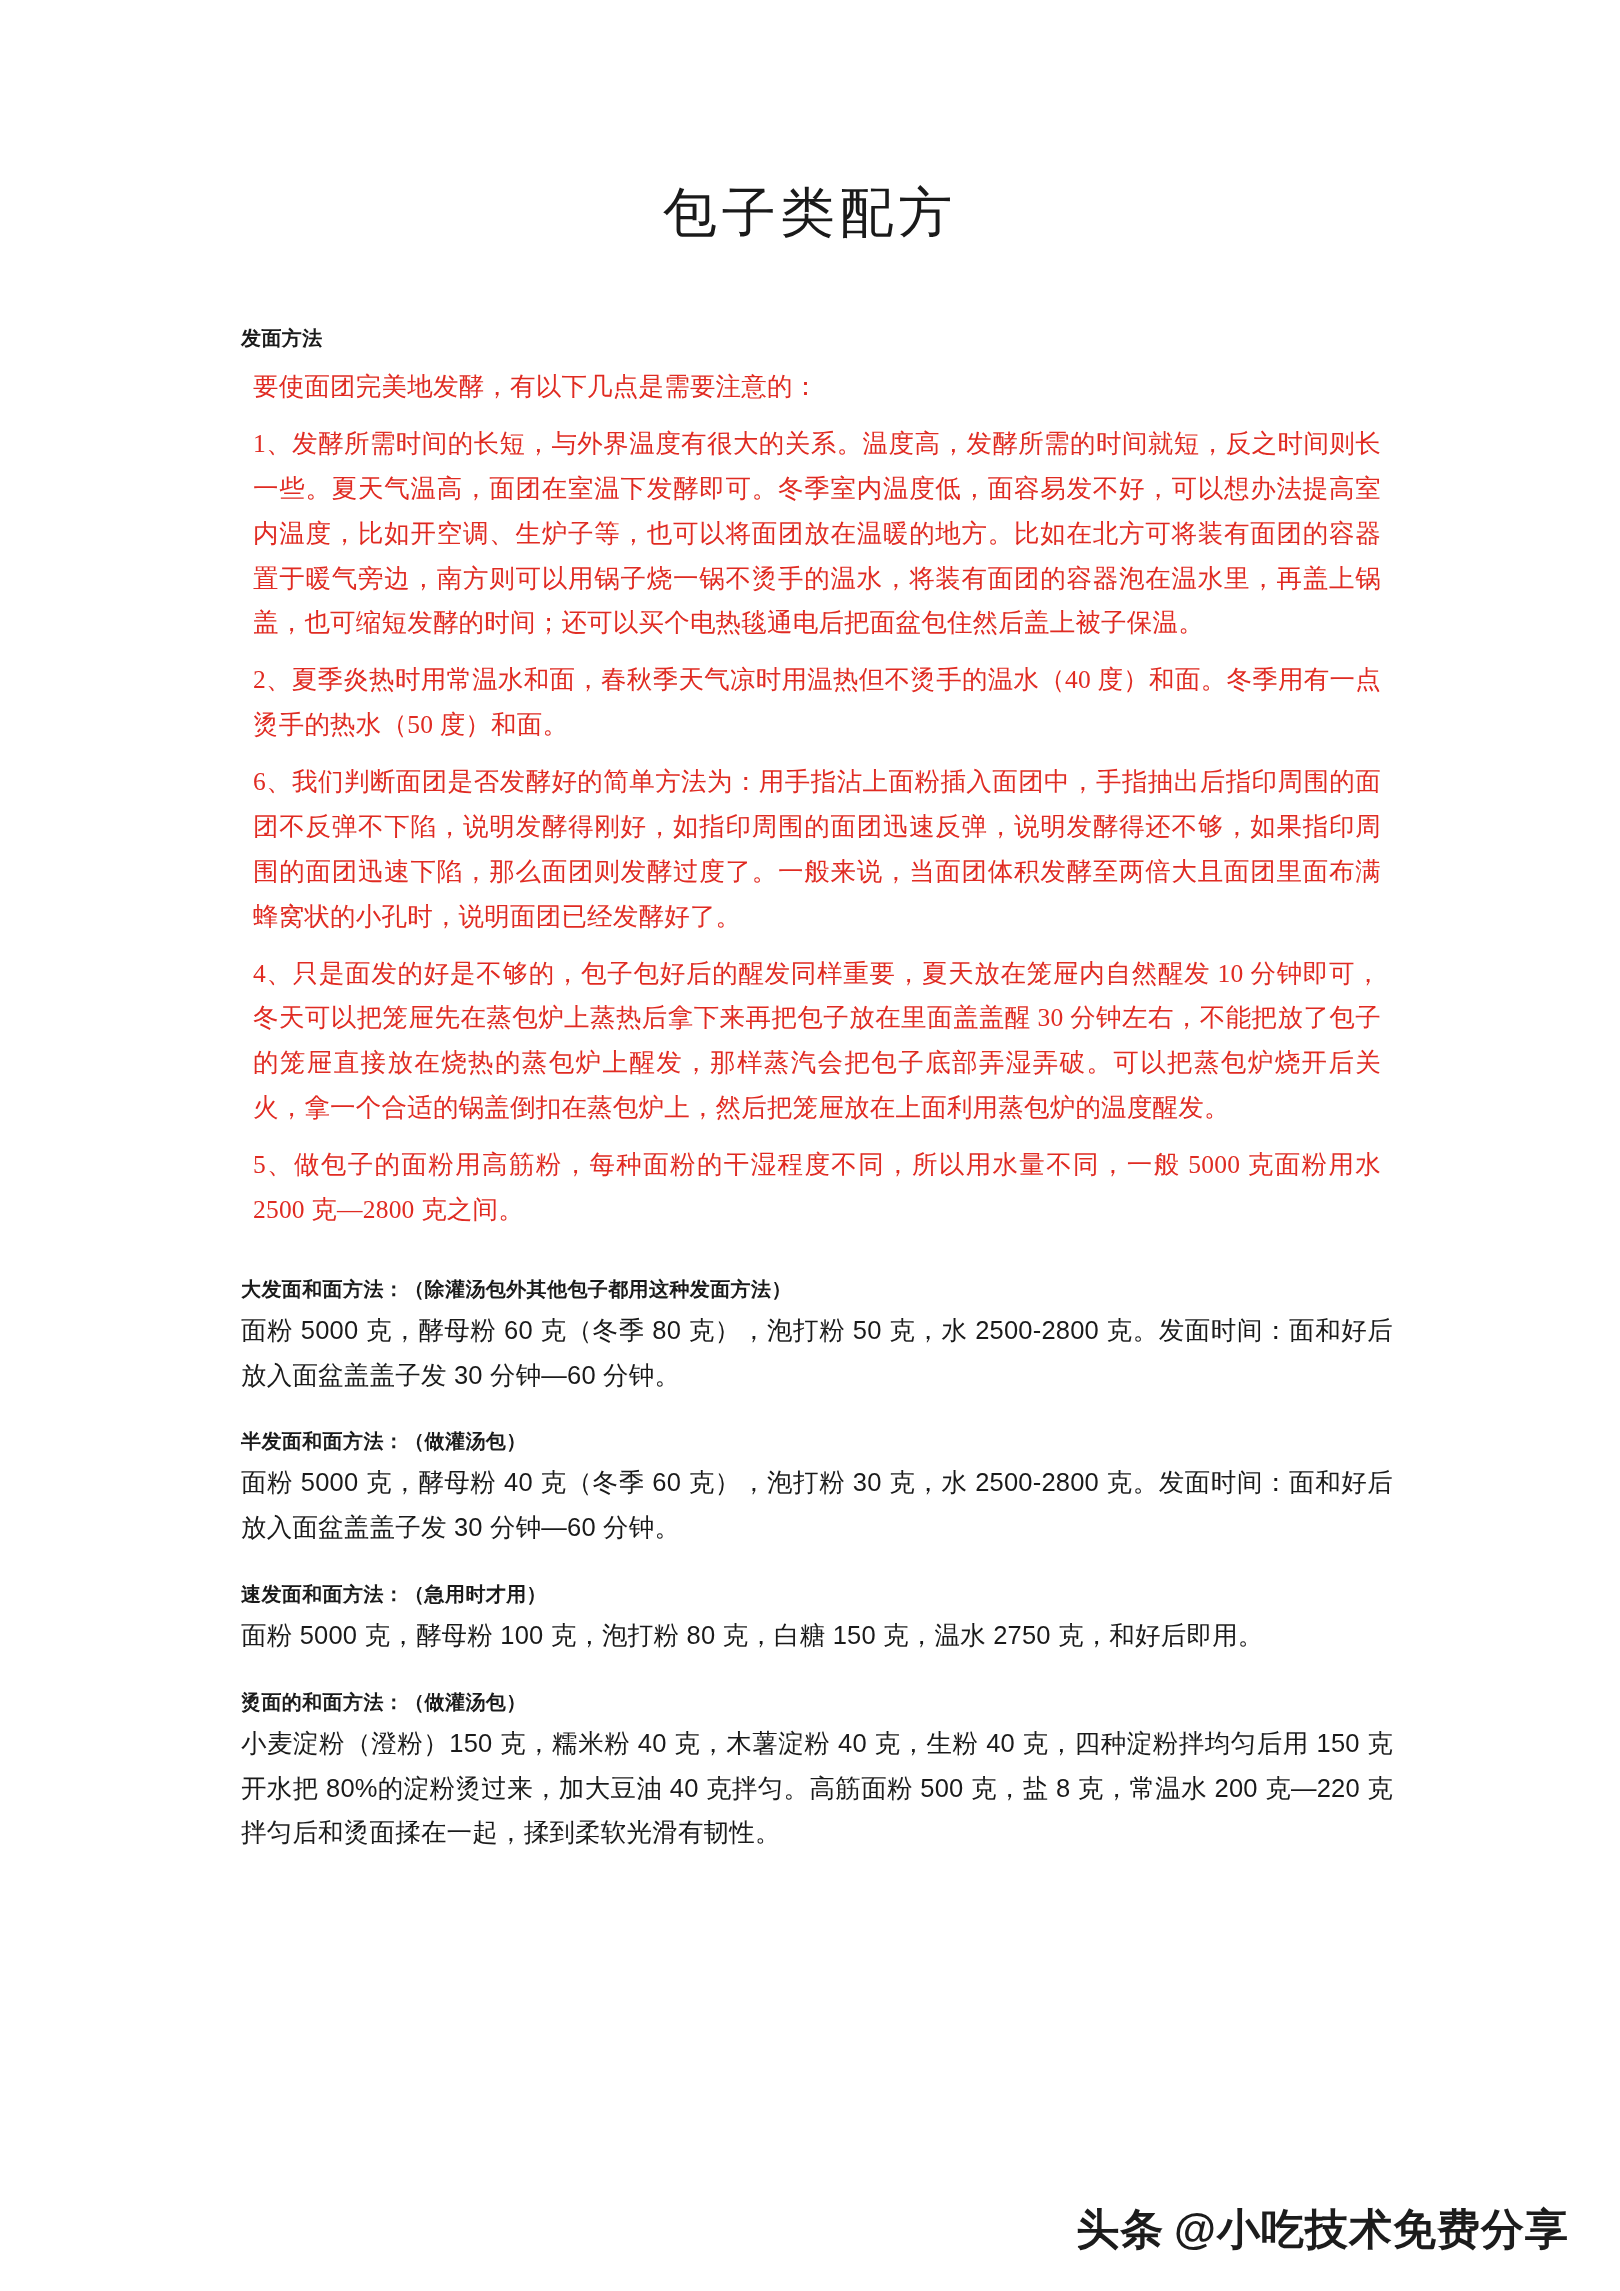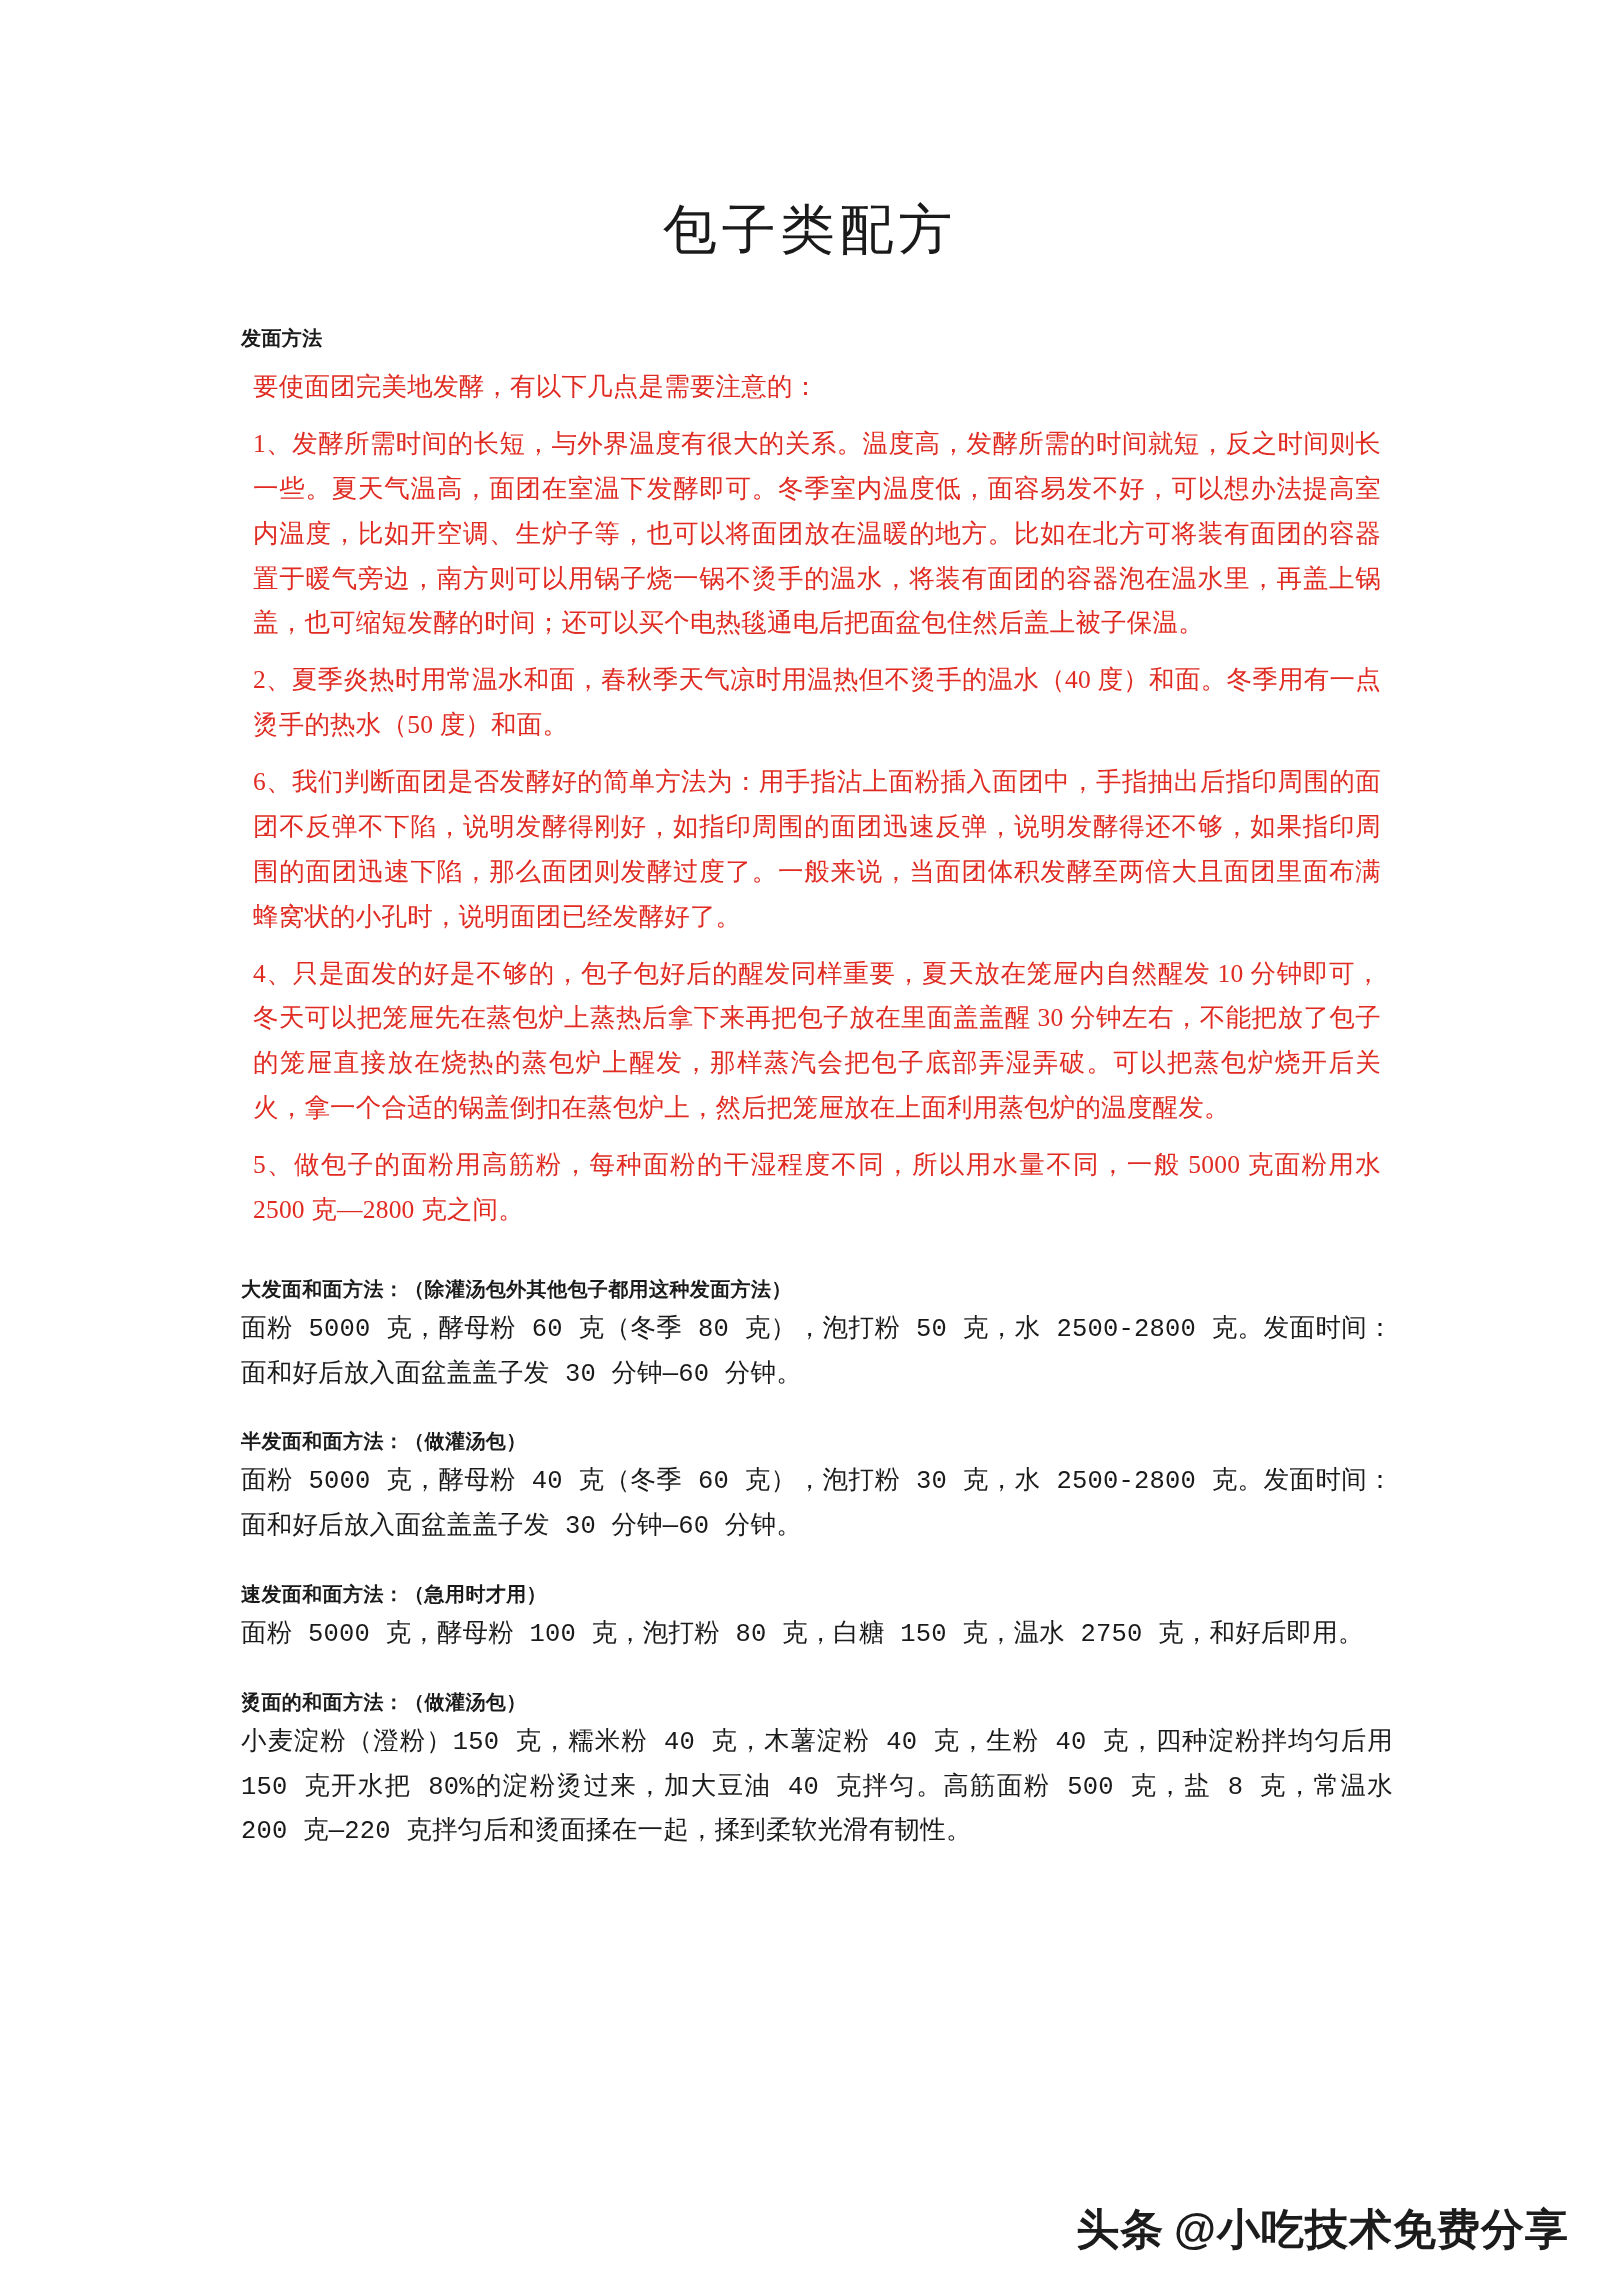--- a/index.html
+++ b/index.html
@@ -23,21 +23,21 @@
   }
 
   
   .doc-title {
     text-align: center;
     font-family: "Liberation Serif", "DejaVu Serif", serif;
     font-size: 54px;
     font-weight: 400;
     color: #1a1a1a;
     letter-spacing: 4.9px;
-    margin: 17px;
+    margin: 0;
     padding-top: 184px;
     line-height: 1.1;
   }
 
   
   .content {
     position: absolute;
     left: 241px;
     top: 323px;
     width: 1152px;
@@ -58,21 +58,21 @@
     font-size: 25.5px;
     color: #e02b22;
     line-height: 1.76;
     margin: 12px;
     text-align: justify;
     text-justify: inter-ideograph;
     letter-spacing: 0.2px;
   }
 
   .p-black {
-    font-family: Liberation Mono, monospace;
+    font-family: Liberation Sans, sans-serif;
     font-size: 25.5px;
     color: #1a1a1a;
     line-height: 1.76;
     margin: 0;
     text-align: justify;
     text-justify: inter-ideograph;
     letter-spacing: 0.2px;
   }
 
   .block-gap {

